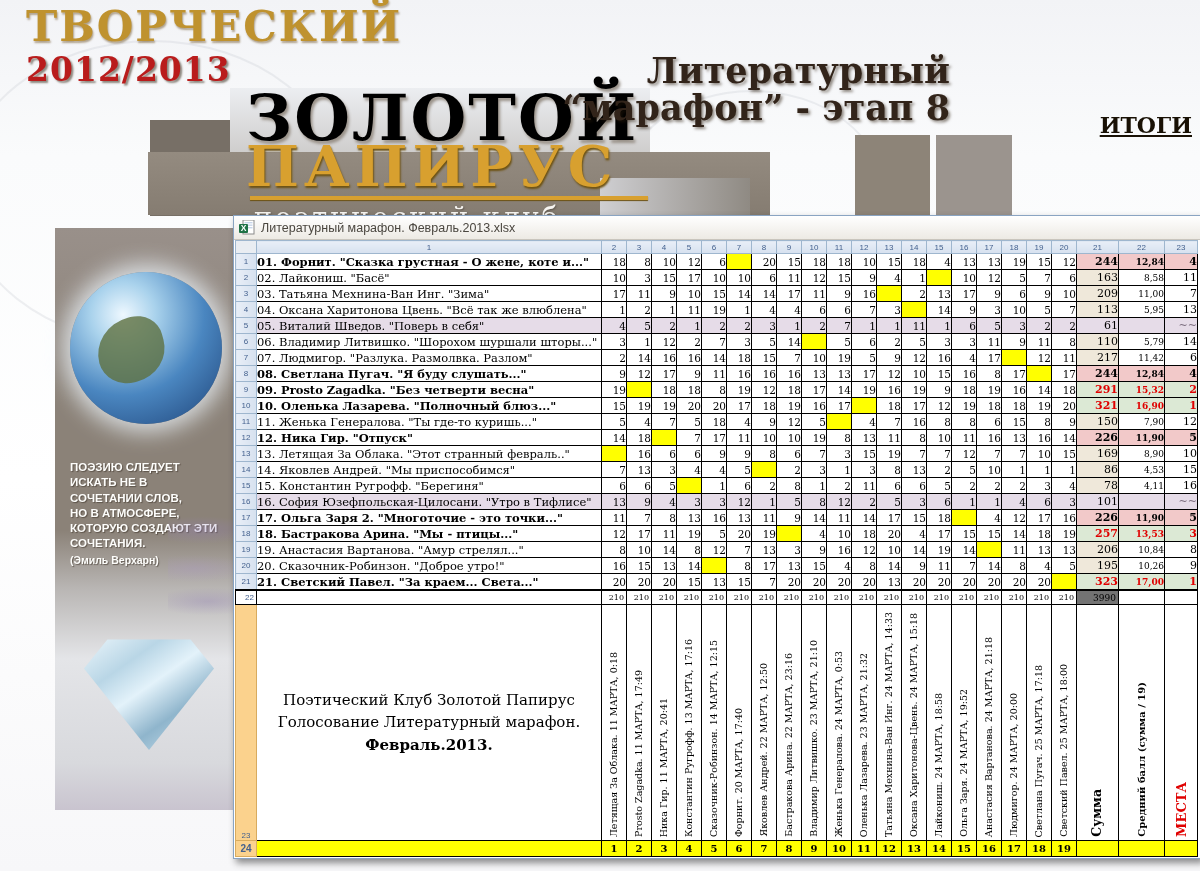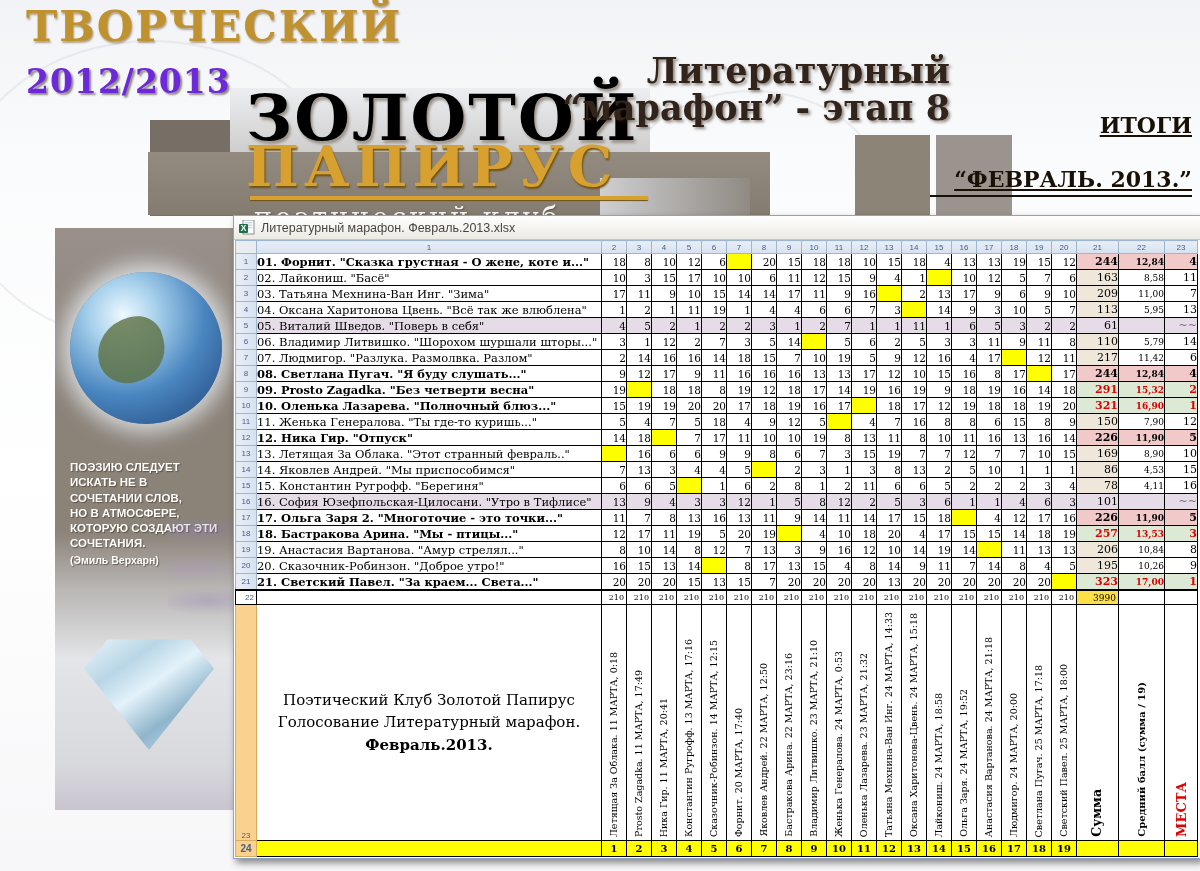--- a/index.html
+++ b/index.html
@@ -6,22 +6,22 @@
   body{
     position:relative;width:1200px;height:871px;overflow:hidden;
     background:linear-gradient(180deg,#f2f3f6 0%,#fafbfc 18%,#ffffff 55%,#f7f7f9 100%);
     font-family:"DejaVu Serif",serif;
   }
   
   .decor{position:absolute;}
   .swirl{border:2px solid rgba(190,195,205,.25);border-radius:50%;}
   .season{left:26px;top:8px;line-height:.92;color:#bf922f;font-weight:bold;
     font-size:42px;letter-spacing:2px;text-shadow:1px 2px 2px rgba(90,60,10,.45);}
-  .season .years{display:block;color:#6d28d9;font-size:33px;letter-spacing:1px;
-    text-shadow:2px 2px 2px #8d887f;margin-top:20px;}
+  .season .years{display:block;color:#b91c1c;font-size:33px;letter-spacing:1px;
+    text-shadow:2px 2px 2px #8d887f;margin-top:8px;}
   .blk{background:#776f66;}
   .band-top{left:230px;top:88px;width:420px;height:64px;
     background:linear-gradient(180deg,#eceef1,#cfcecd);}
   .band-bot{left:148px;top:152px;width:622px;height:63px;
     background:linear-gradient(180deg,#948b80,#857c71);}
   .band-bar{left:600px;top:178px;width:150px;height:37px;
     background:linear-gradient(90deg,#cfcfd2,#8f8a83);}
   .sq1{left:855px;top:135px;width:75px;height:80px;background:#8d8478;}
   .sq2{left:936px;top:135px;width:76px;height:80px;background:#9b948e;}
   .club-top{left:246px;top:86px;font-size:64px;font-weight:bold;color:#000000;
@@ -83,21 +83,21 @@
   .cplace{border:1px solid #000;font-size:11px;text-align:right;padding-right:3px;background:#fff;}
   .b .csum,.b .cavg,.b .cplace{font-weight:bold;}
   tr.pink .csum,tr.pink .cavg,tr.pink .cplace{background:#f2c9c9;}
   tr.green .csum,tr.green .cavg,tr.green .cplace{background:#dce9d5;}
   tr.green .csum,tr.green .cavg,tr.green .cplace{color:#e00000;}
   tr.lav .cname,tr.lav .cvote,tr.lav .csum,tr.lav .cavg,tr.lav .cplace{background:#e6dce8;}
   tr.lav .cplace{color:#7d6f80;font-weight:normal;}
   tr.r21 td{border-bottom:2px solid #000;}
   
   .tot td{border:1px solid #000;font-size:8px;text-align:right;padding-right:2px;height:13px;background:#fff;}
-  .tot .csum{font-size:9px;background:#fde047;}
+  .tot .csum{font-size:9px;background:#737373;}
   
   .foot td{border:1px solid #000;height:235px;vertical-align:bottom;background:#fff;}
   .clubcell{vertical-align:middle !important;text-align:center;font-size:15px;line-height:1.5;}
   .clubcell .bold{font-weight:bold;}
   .vert{writing-mode:vertical-rl;transform:rotate(180deg);font-size:9.5px;line-height:1;
     margin:0 auto 3px auto;display:block;white-space:nowrap;}
   .foot .csum{vertical-align:bottom;}
   .sumlab{font-weight:bold;font-size:12.5px;}
   .avglab{font-weight:bold;font-size:10px;}
   .placelab{font-weight:bold;font-size:13px;color:#e00000;}
@@ -128,21 +128,20 @@
 <div class="decor club-sub">поэтический клуб</div>
 
 <div class="decor marathon">
   <span>Литературный</span><br>
   <span>“марафон” - этап 8</span>
 </div>
 
 <div class="decor results">
   <span>ИТОГИ</span><br>
   <br>
-  <span class="r-final">“ФЕВРАЛЬ. 2013.”</span>
 </div>
 
 <div class="decor strip"></div>
 <div class="decor globe"></div>
 <div class="decor quote">
   <div id="quote-lines">
       <div>ПОЭЗИЮ СЛЕДУЕТ</div>
       <div>ИСКАТЬ НЕ В</div>
       <div>СОЧЕТАНИИ СЛОВ,</div>
       <div>НО В АТМОСФЕРЕ,</div>

